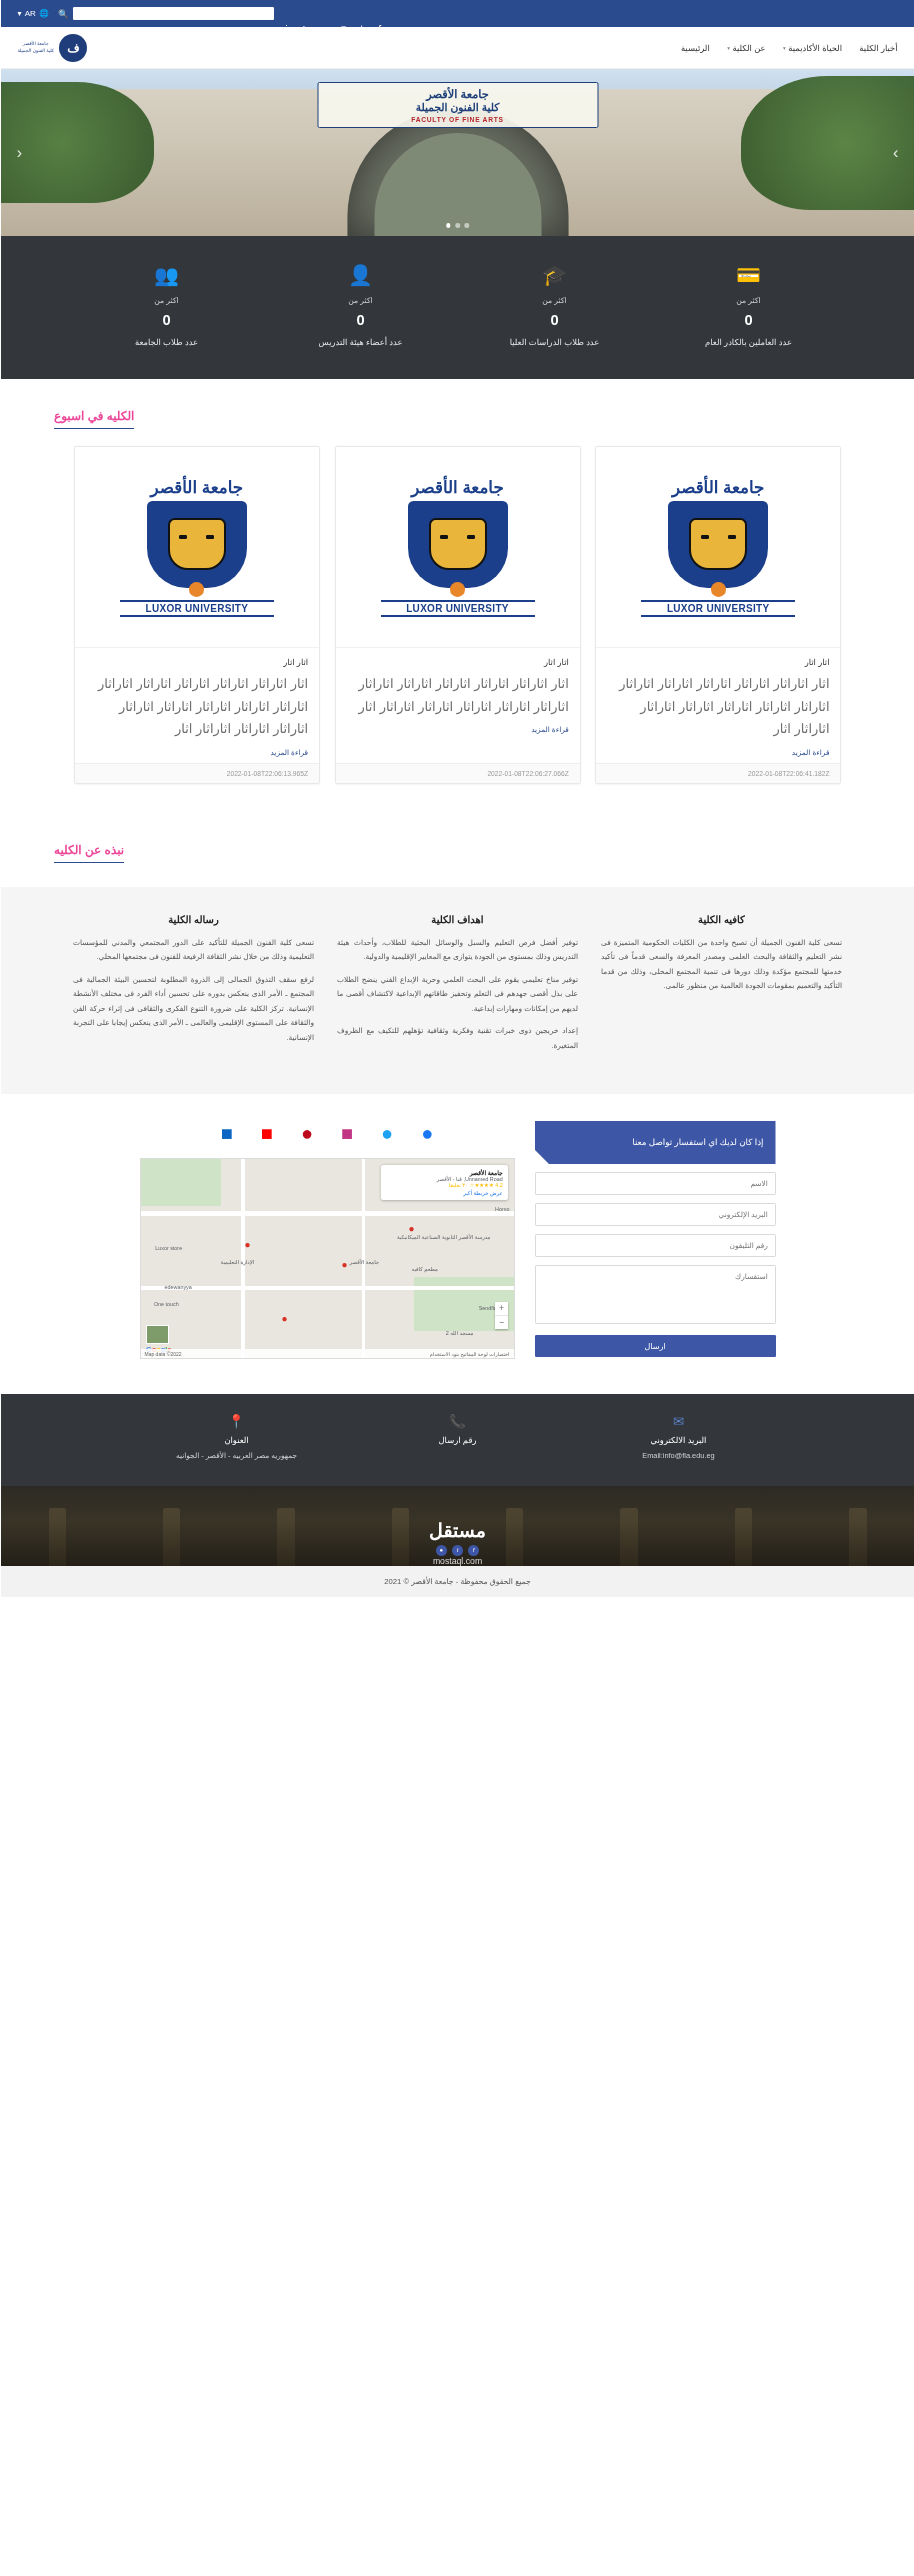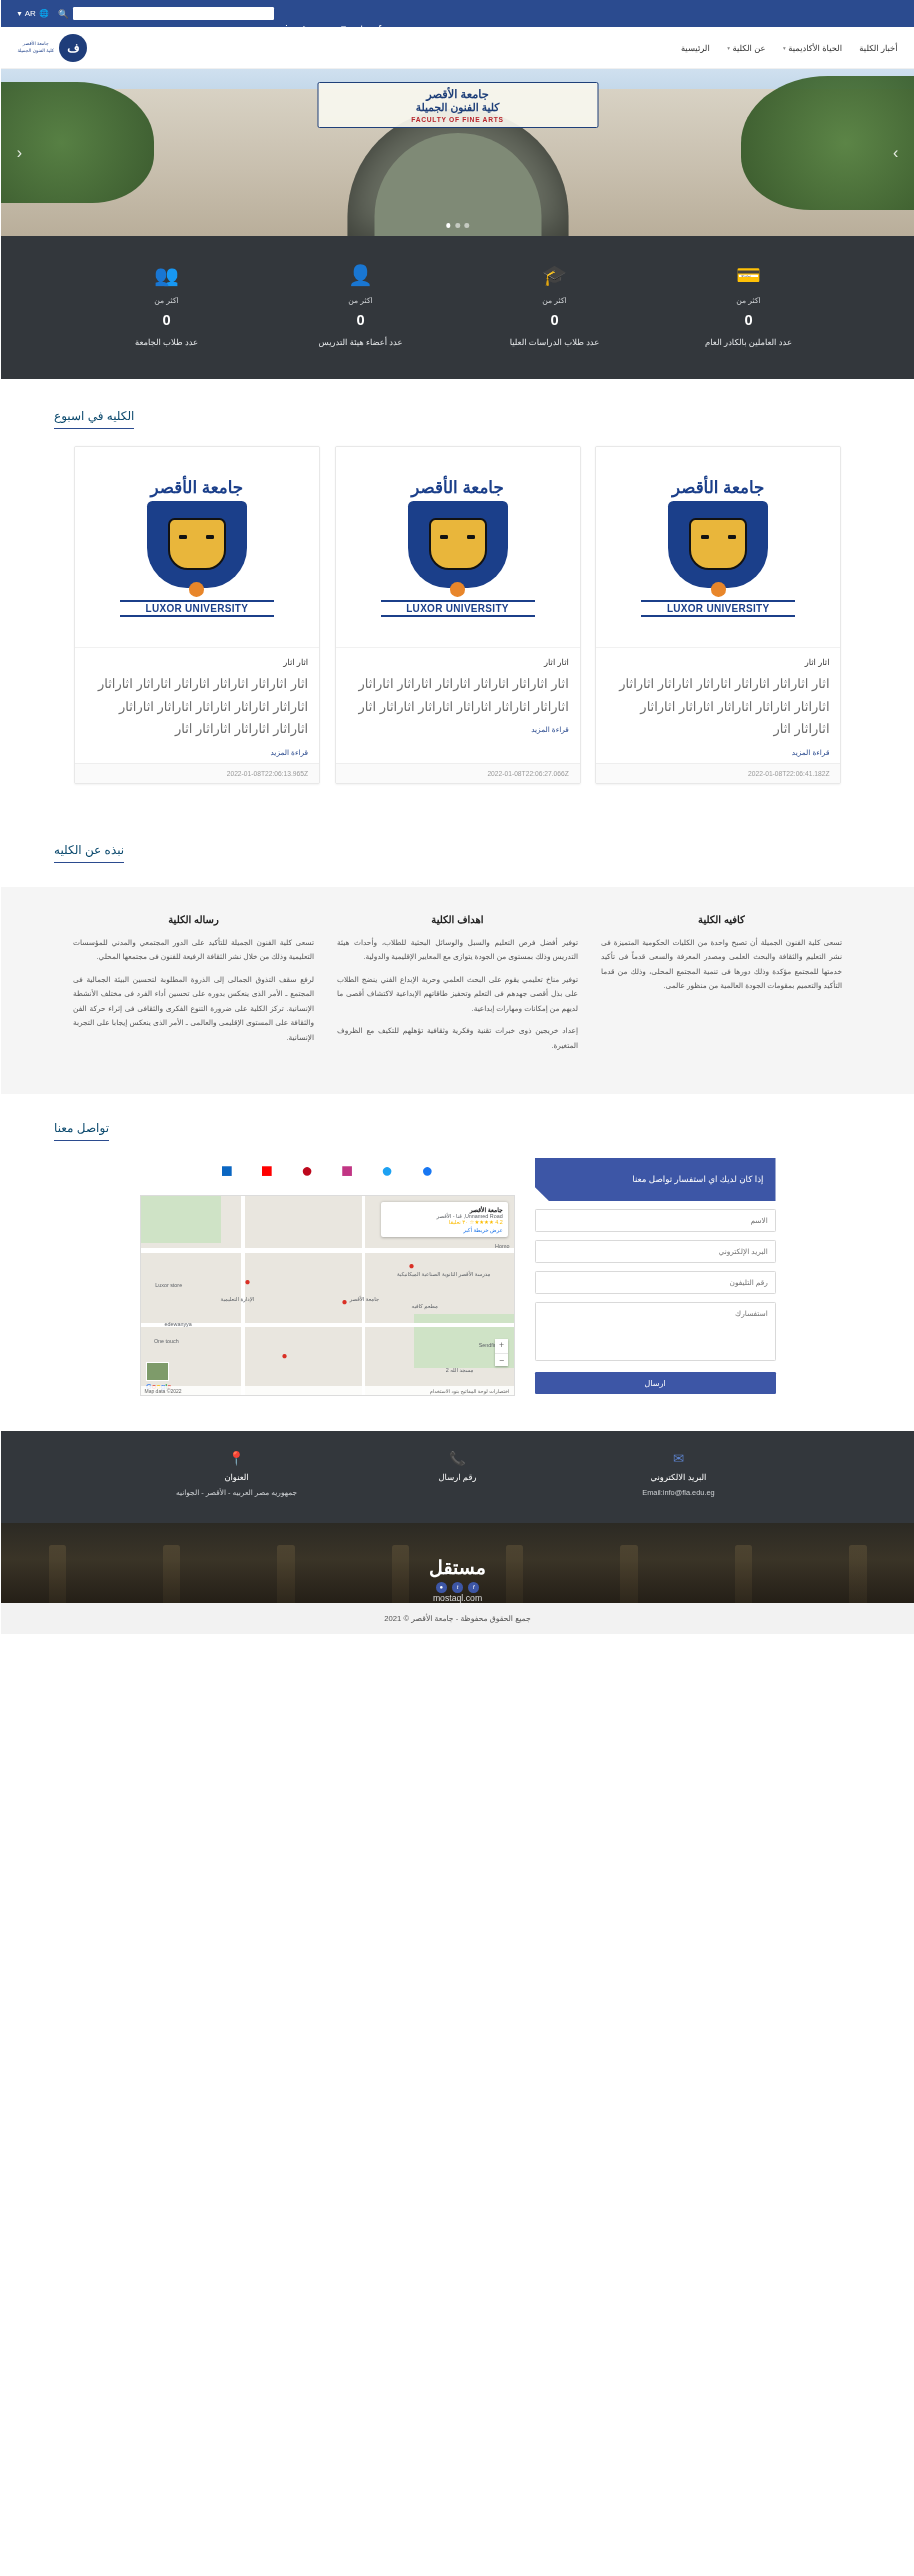--- a/index.html
+++ b/index.html
@@ -116,21 +116,21 @@
   }
   .stat { width: 194px; text-align: center; color: #ffffff; }
   .stat .ic { font-size: 20px; color: #3f5fa8; margin-bottom: 9.4px; display:block; }
   .stat .more { font-size: 7.7px; color: #cfd2d5; margin-bottom: 6.7px; }
   .stat .num { font-size: 14.7px; font-weight: bold; margin-bottom: 9.4px; }
   .stat .lbl { font-size: 8.4px; color: #e7e9eb; }
 
   
   .section { padding: 29.5px 54px; }
   .sec-head { text-align: left; direction: rtl; margin-bottom: 17.4px; }
-  .sec-head .t { display: inline-block; font-size: 12px; color: #0c4a6e; font-weight: normal; padding-bottom: 4.7px; border-bottom: 1.3px solid #2b4b8f; }
+  .sec-head .t { display: inline-block; font-size: 12px; color: #ec4899; font-weight: bold; padding-bottom: 4.7px; border-bottom: 1.3px solid #2b4b8f; }
 
   
   .cards { display: flex; gap: 14.7px; justify-content: center; flex-direction: row-reverse; }
   .card {
     width: 246px; background: #ffffff; border: 0.7px solid #e8e8e8; border-radius: 2px;
     overflow: hidden; box-shadow: 0 0.7px 2px rgba(0,0,0,.05);
     display: flex; flex-direction: column;
   }
   .card-img {
     height: 201px; background: #ffffff; display: flex; align-items: center; justify-content: center;
@@ -439,23 +439,20 @@
       <p>إعداد خريجين ذوى خبرات تقنية وفكرية وثقافية تؤهلهم للتكيف مع الظروف المتغيرة.</p>
     </div>
     <div class="about-col">
       <h3>كافيه الكلية</h3>
       <p>تسعى كلية الفنون الجميلة أن تصبح واحدة من الكليات الحكومية المتميزة فى نشر التعليم والثقافة والبحث العلمى ومصدر المعرفة والسعى قدماً فى تأكيد خدمتها للمجتمع مؤكدة وذلك دورها فى تنمية المجتمع المحلى، وذلك من قدما التأكيد والتعميم بمقومات الجودة العالمية من منظور عالمى.</p>
     </div>
   </div>
 </div>
 
 <div class="contact-wrap">
-  <div class="sec-head">
-    <span class="t">تواصل معنا</span>
-  </div>
   <div class="contact-row">
 
     <div class="contact-left">
       <div class="social-big">
         <span class="sb" style="color:#1877f2">●</span>
         <span class="sb" style="color:#1da1f2">●</span>
         <span class="sb" style="color:#c13584">■</span>
         <span class="sb" style="color:#bd081c">●</span>
         <span class="sb" style="color:#ff0000">■</span>
         <span class="sb" style="color:#0a66c2">■</span>

